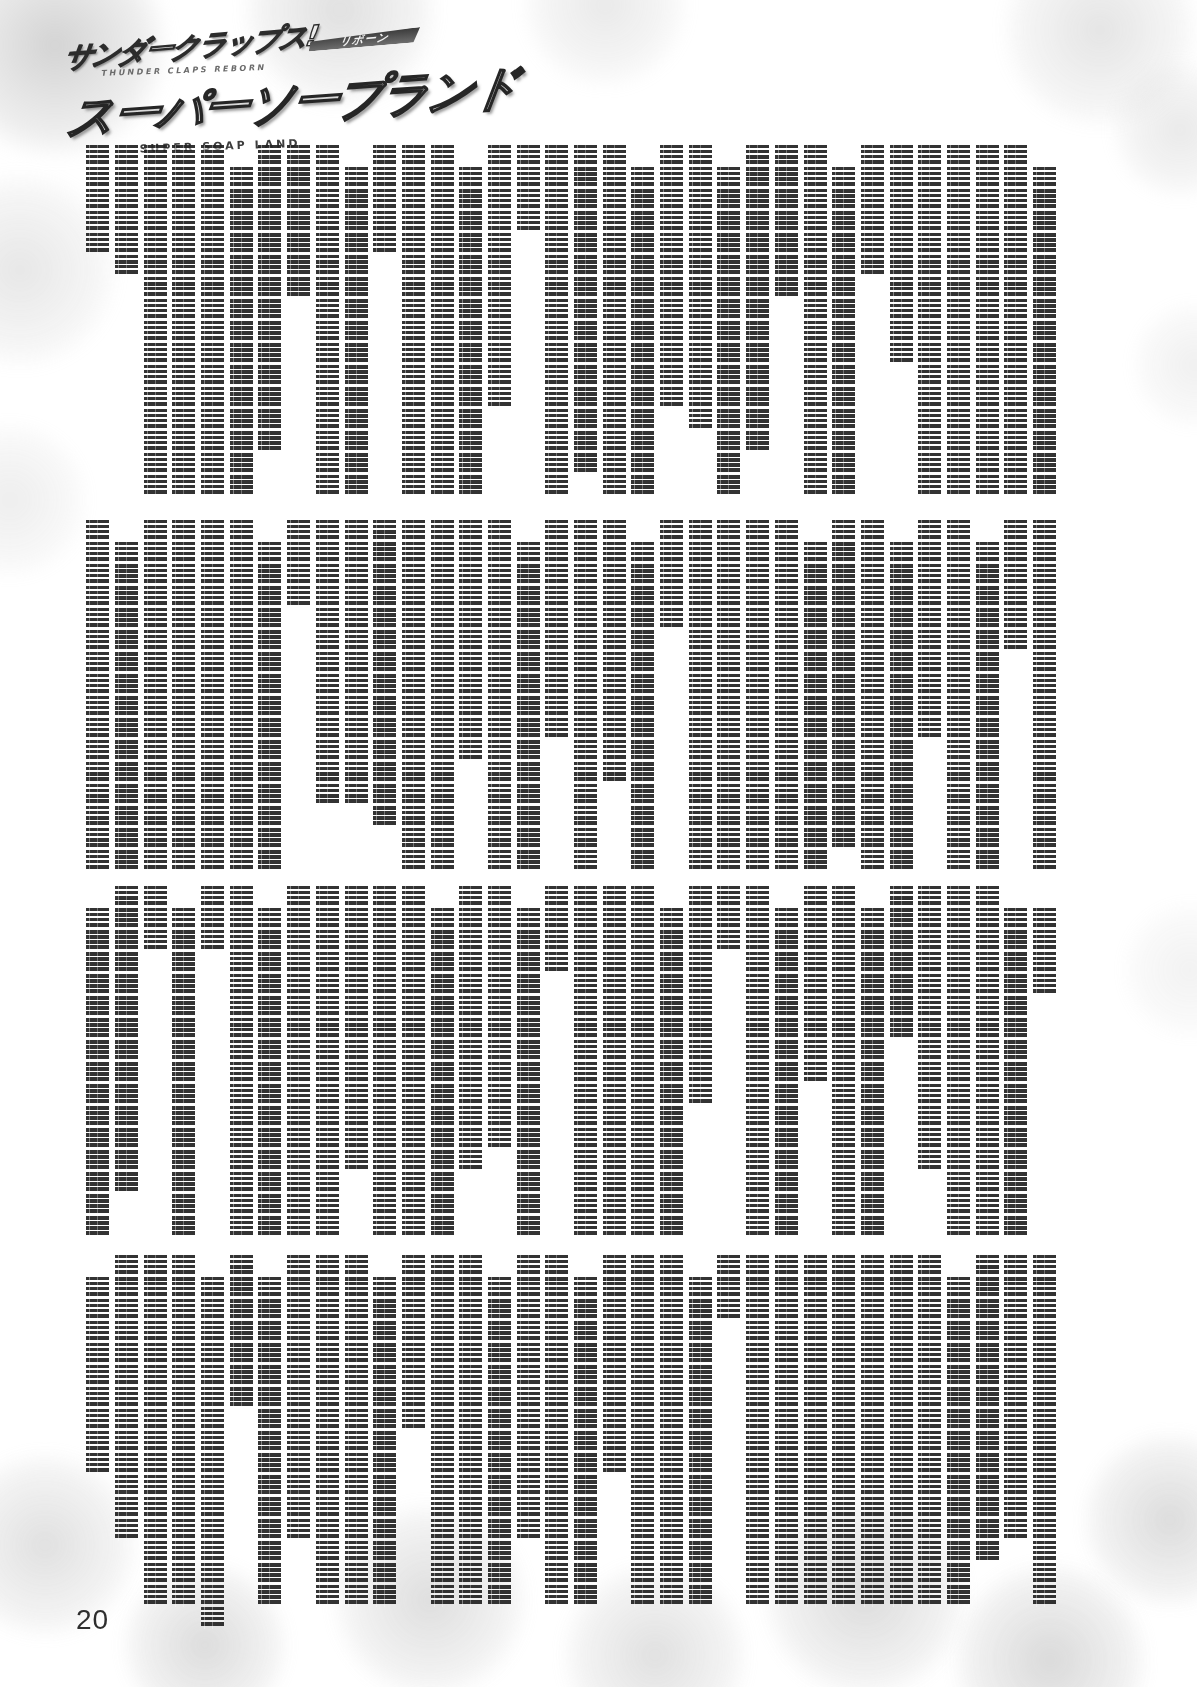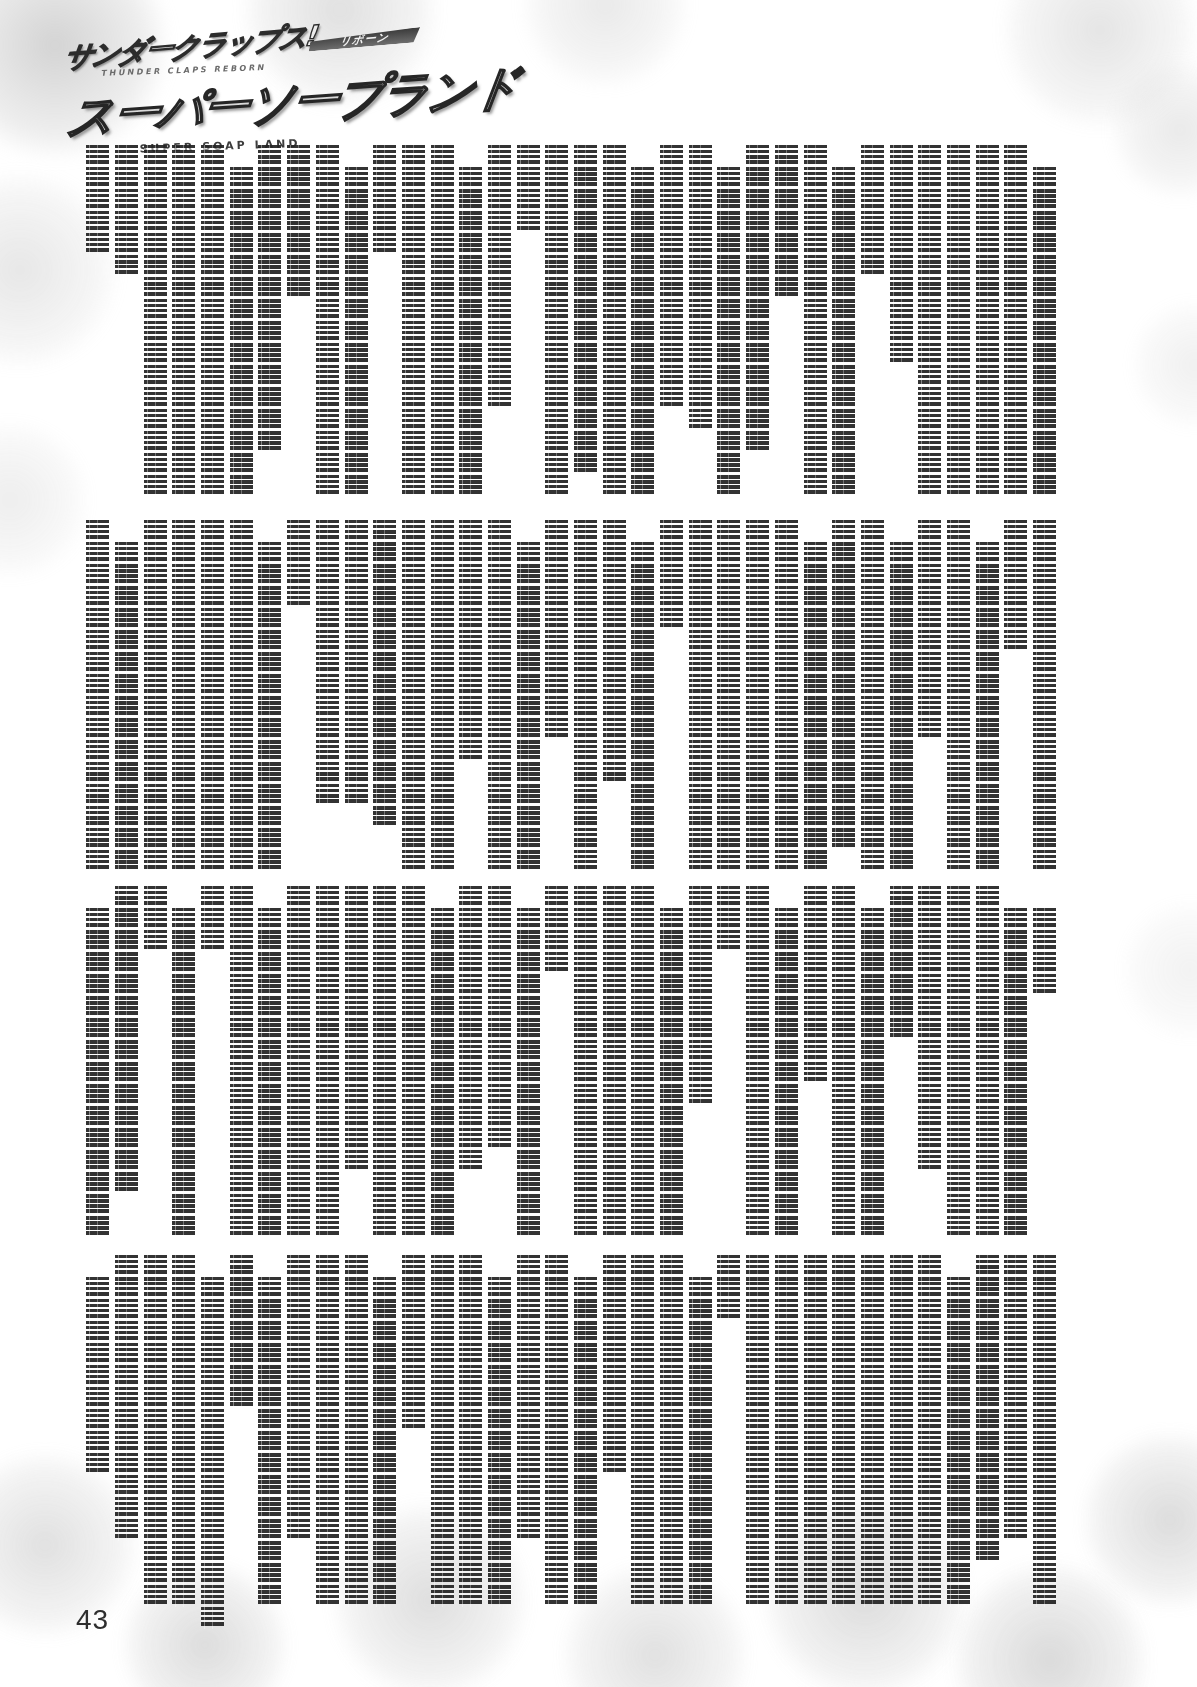--- a/index.html
+++ b/index.html
@@ -260,15 +260,15 @@
       <div class="col" style="margin-top: 0px; height: 286px;"></div>
       <div class="col" style="margin-top: 22px; height: 330px;"></div>
       <div class="col" style="margin-top: 0px; height: 154px;"></div>
       <div class="col" style="margin-top: 22px; height: 352px;"></div>
       <div class="col" style="margin-top: 0px; height: 352px;"></div>
       <div class="col" style="margin-top: 0px; height: 352px;"></div>
       <div class="col" style="margin-top: 0px; height: 286px;"></div>
       <div class="col" style="margin-top: 22px; height: 198px;"></div>
     </div>
 
-  <div class="page-number">43</div>
+  <div class="page-number">20</div>
 
 </div>
 
 </body></html>

